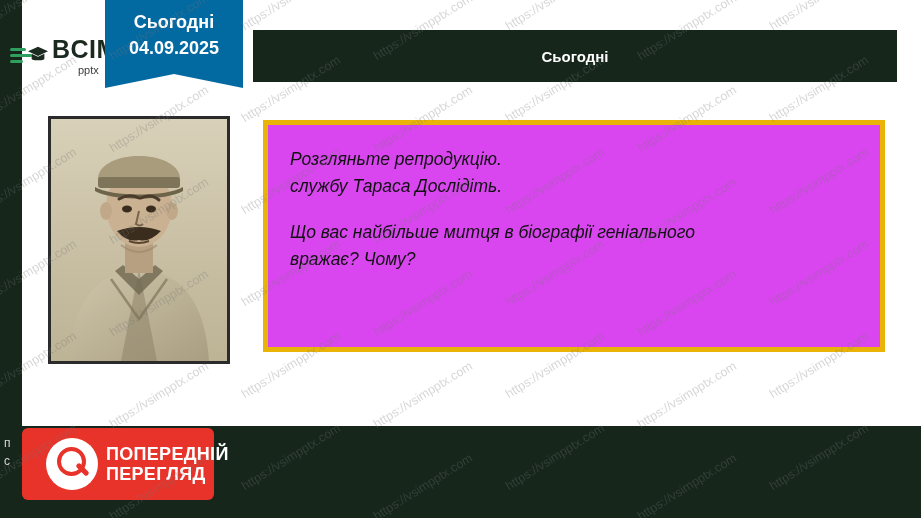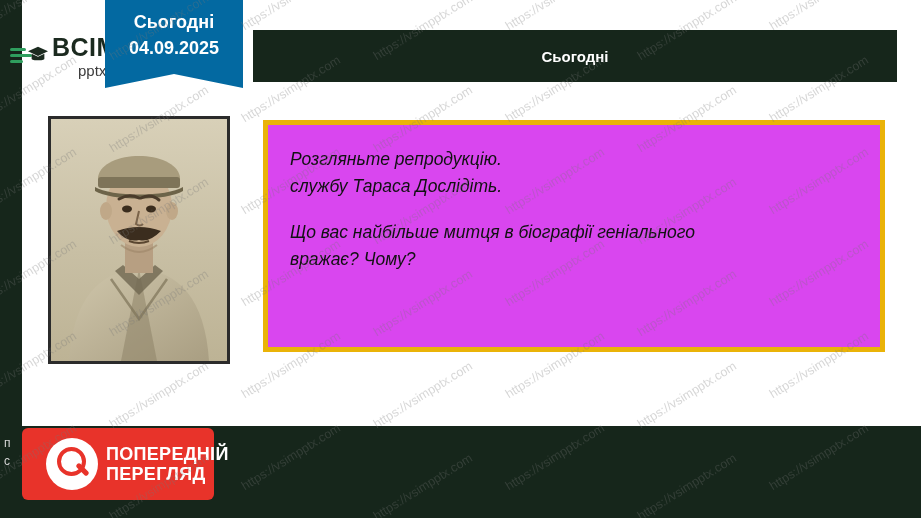--- a/index.html
+++ b/index.html
@@ -81,21 +81,21 @@
     flex-direction: column;
     line-height: 1;
   }
   .logo-title {
     font-size: 25px;
     font-weight: bold;
     color: #1b2a1f;
     letter-spacing: 0.5px;
   }
   .logo-sub {
-    font-size: 15px;
+    font-size: 11px;
     color: #3b3b3b;
     margin-top: 3px;
     margin-left: 26px;
   }
   
   .date-badge {
     position: absolute;
     left: 105px;
     top: 0;
     width: 138px;

